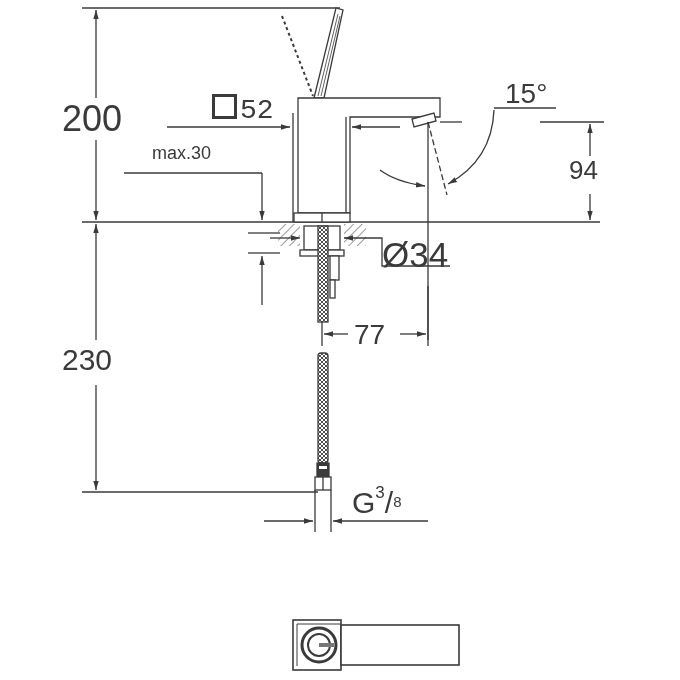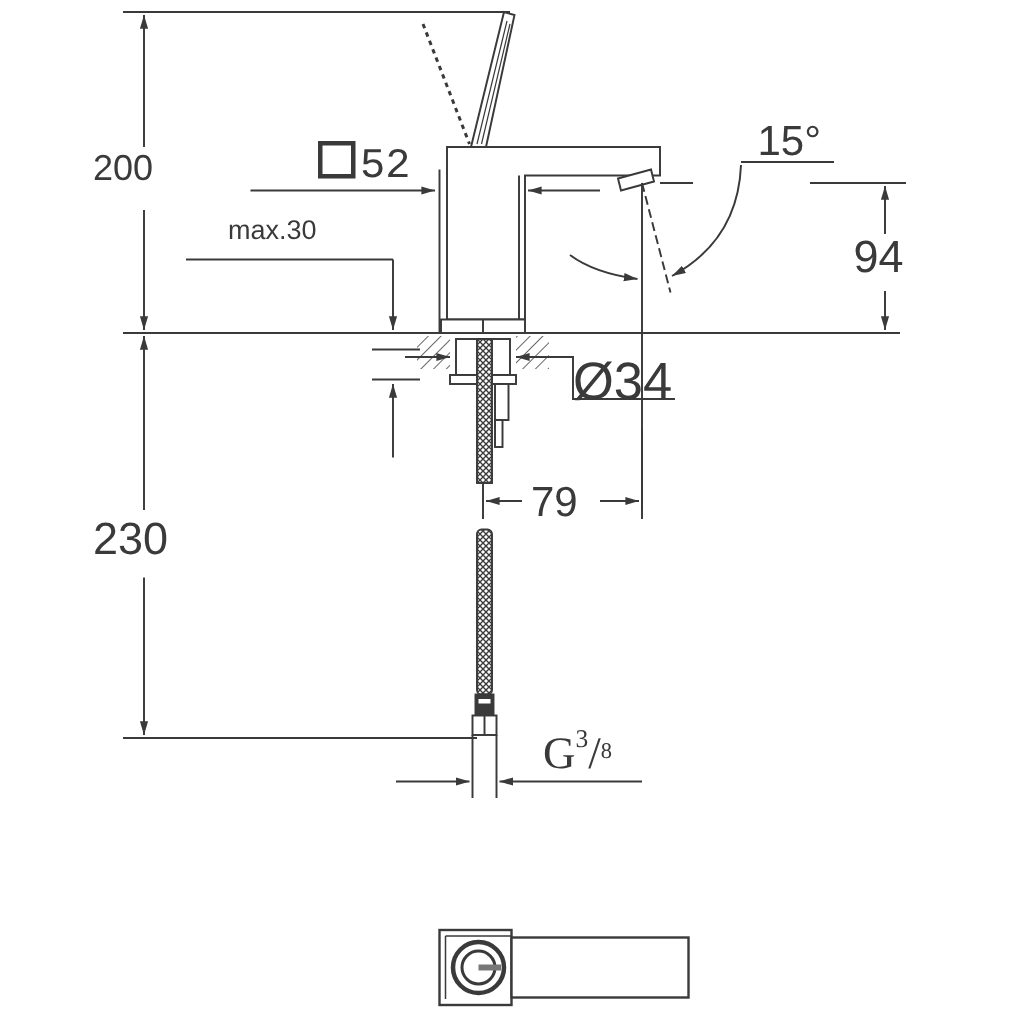--- a/index.html
+++ b/index.html
@@ -1,27 +1,27 @@
 <!DOCTYPE html>
 <html><head>
 <meta charset="utf-8">
 <style>
   html, body { margin: 0; padding: 0; background: #ffffff; }
   body { width: 680px; height: 680px; overflow: hidden; position: relative; font-family: "Liberation Sans", sans-serif; }
   .drawing { position: absolute; left: 0; top: 0; width: 680px; height: 680px; }
   .dim-text { position: absolute; font-family: "Liberation Sans", sans-serif; color: #3a3a3a; line-height: 1; white-space: nowrap; }
-  .t-200 { left: 62px; top: 101px; font-size: 24px; text-align: center; }
+  .t-200 { left: 62px; top: 101px; font-size: 36px; text-align: center; }
   .t-390 { left: 62px; top: 345px; font-size: 30px; }
   .t-52 { left: 212px; top: 94px; font-size: 28px; font-family: Liberation Mono, monospace; }
   .t-max30 { left: 152px; top: 144px; font-size: 18px; }
   .t-15 { left: 505px; top: 80px; font-size: 28px; }
-  .t-94 { left: 569px; top: 157px; font-size: 30px; }
+  .t-94 { left: 569px; top: 157px; font-size: 26px; }
   .t-34 { left: 382px; top: 237px; font-size: 35px; }
   .t-98 { left: 354px; top: 321px; font-size: 28px; }
-  .t-g { left: 362px; top: 488px; font-size: 30px; font-family: Liberation Serif, serif; }
+  .t-g { left: 352px; top: 488px; font-size: 30px; }
   .t-g sup { font-size: 17px; position: relative; top: -4px; vertical-align: top; }
   .t-g sub { font-size: 15px; position: relative; top: 6px; vertical-align: top; }
   .sq-icon { display: inline-block; width: 19px; height: 19px; border: 3px solid #3a3a3a; margin-right: 3px; vertical-align: -1px; }
 </style>
 </head>
 <body>
 
 <svg class="drawing" viewBox="0 0 680 680" xmlns="http://www.w3.org/2000/svg">
   <defs>
     <marker id="arr" viewBox="0 0 10 10" refX="10" refY="5" markerWidth="7" markerHeight="7" orient="auto-start-reverse">
@@ -148,14 +148,14 @@
 
 <div class="dim-text t-200">200</div>
 <div class="dim-text t-390">230</div>
 <div class="dim-text t-52">
   <span class="sq-icon"></span><span>52</span>
 </div>
 <div class="dim-text t-max30">max.30</div>
 <div class="dim-text t-15">15°</div>
 <div class="dim-text t-94">94</div>
 <div class="dim-text t-34">Ø34</div>
-<div class="dim-text t-98">79</div>
+<div class="dim-text t-98">77</div>
 <div class="dim-text t-g"><span>G</span><sup>3</sup><span>/</span><sub>8</sub></div>
 
 </body></html>

